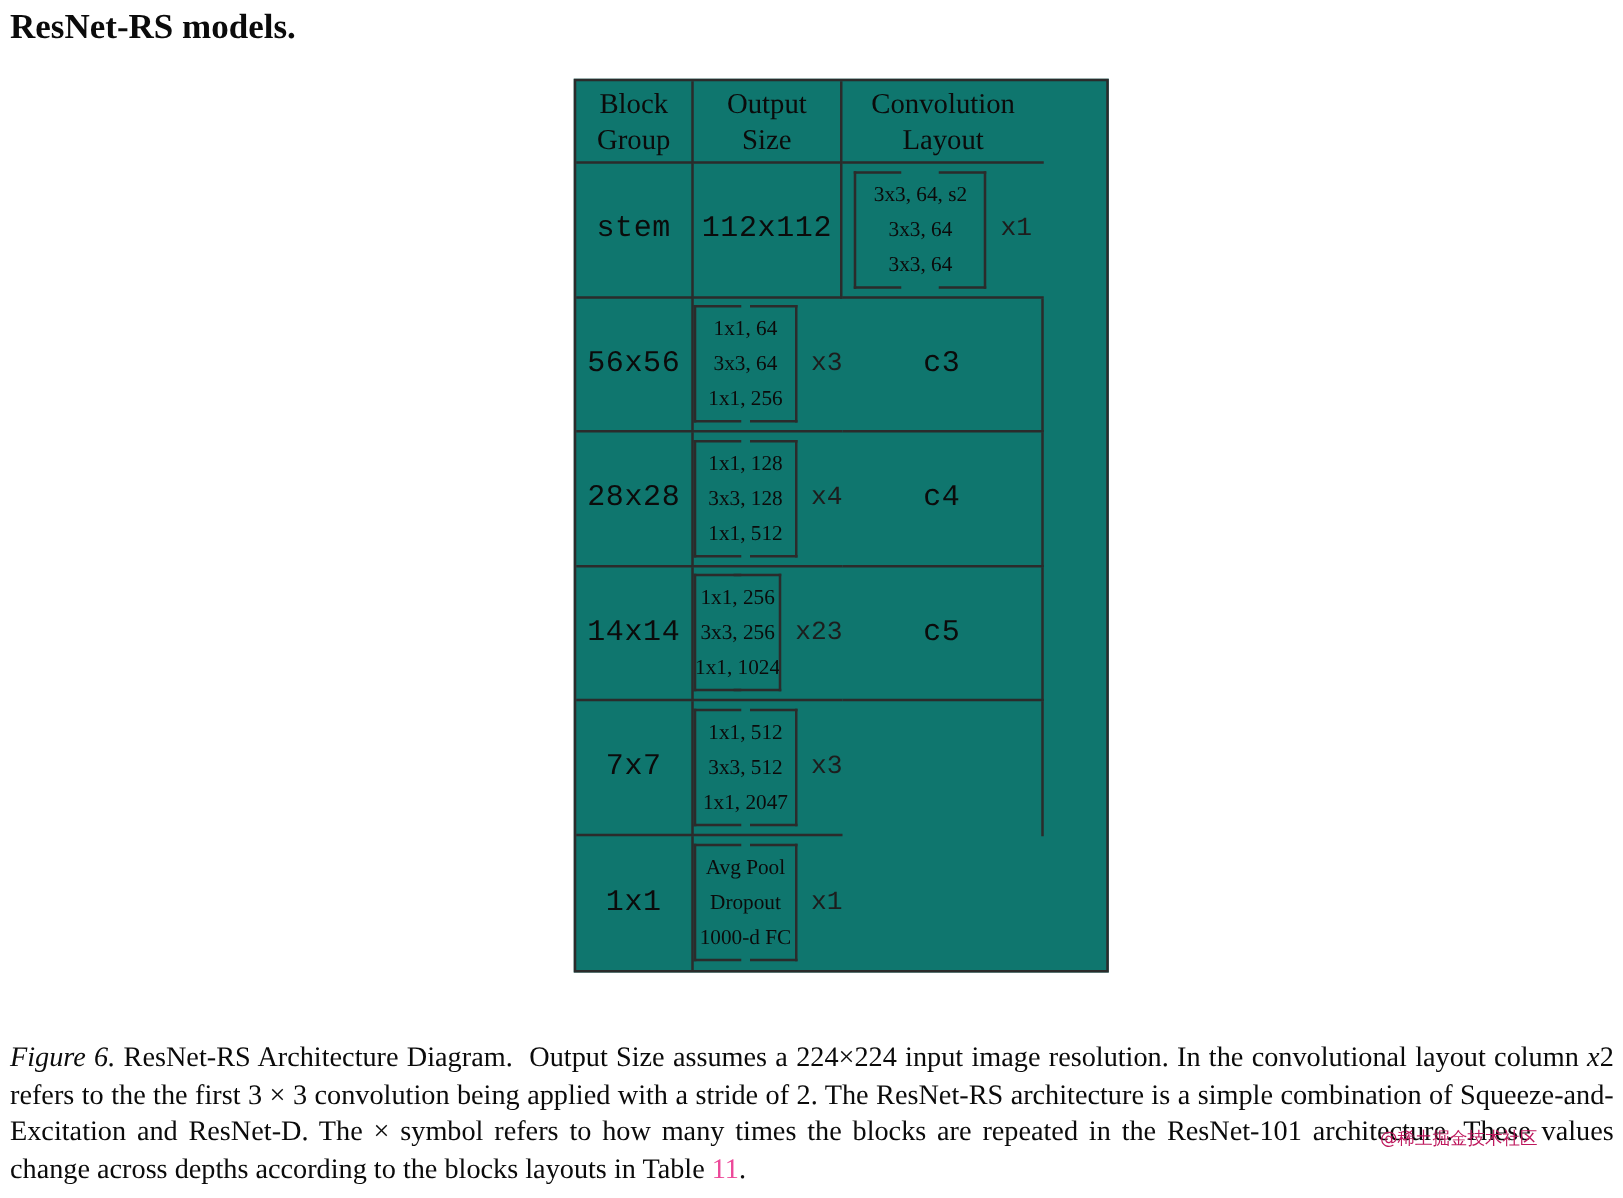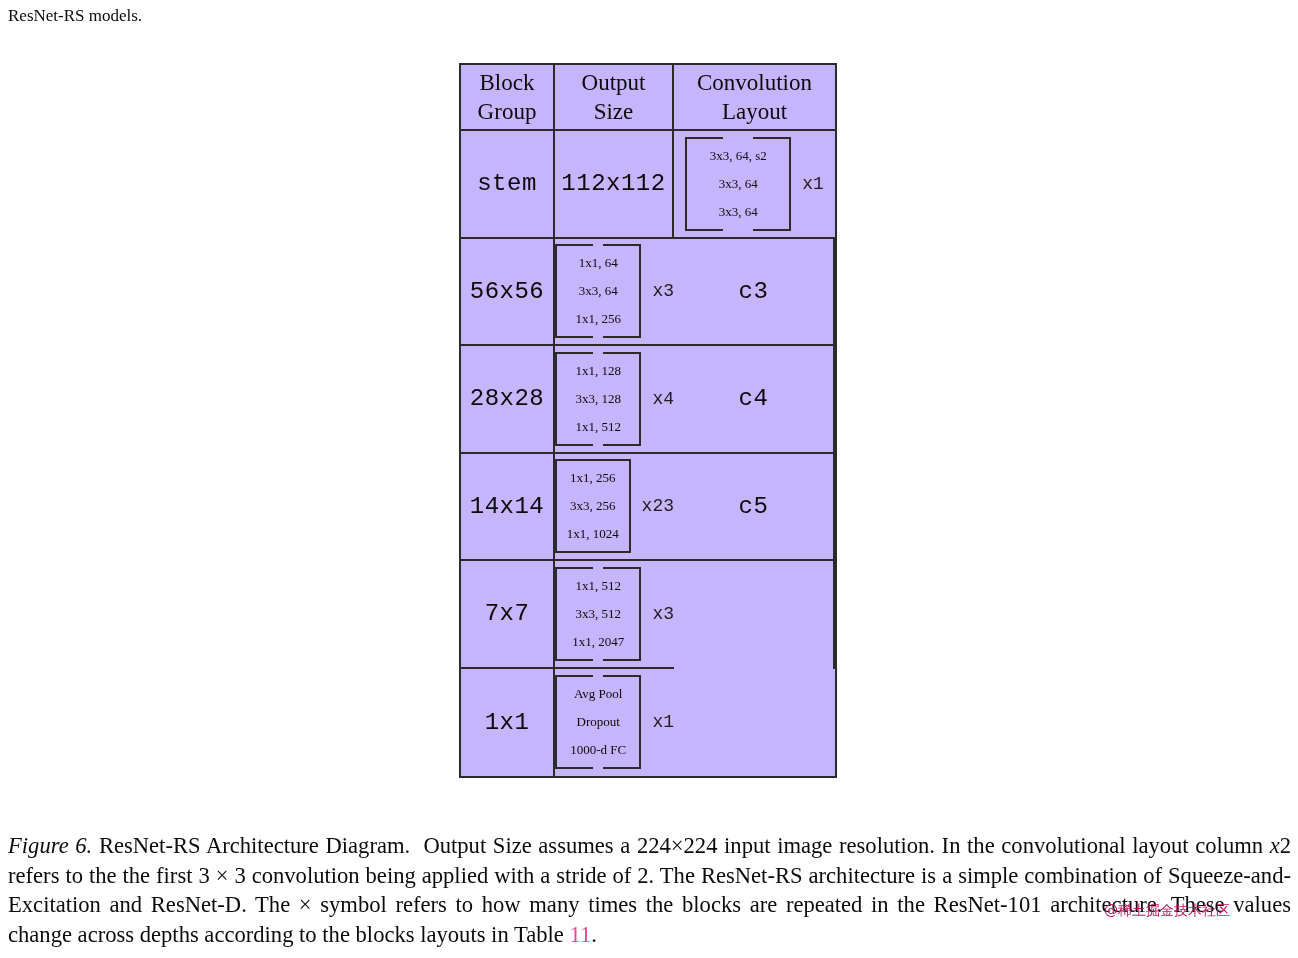--- a/index.html
+++ b/index.html
@@ -2,51 +2,51 @@
 <html><head>
 <meta charset="utf-8">
 <style>
   html,body { margin:0; padding:0; }
   body {
     width:1298px; height:958px; position:relative; overflow:hidden;
     background:#ffffff; color:#0b0b0b;
     font-family:"Liberation Serif", serif;
   }
 
-  .doc-title { position:absolute; left:8px; top:6px; font-size:17px; }
+  .doc-title { position:absolute; left:8px; top:6px; font-size:28px;font-weight:bold; }
 
   
   .arch-table {
-    position:absolute; left:459px; top:63px; width:378px; height:715px;
+    position:absolute; left:459px; top:63px; width:428px; height:715px;
     box-sizing:border-box; border:2px solid #2b2b2b;
     display:grid;
     grid-template-columns:94px 119px 161px;
     grid-template-rows:66px repeat(6, 1fr);
-    background:#c4b5fd;
+    background:#0f766e;
   }
   .cell {
     box-sizing:border-box;
     border-right:2px solid #2b2b2b; border-bottom:2px solid #2b2b2b;
     display:flex; align-items:center; justify-content:center;
   }
   .cell.last-col { border-right:none; }
   .cell.last-row { border-bottom:none; }
   .th { flex-direction:column; font-size:23px; line-height:29px; text-align:center; }
   .mono { font-family:"Liberation Mono", monospace; font-size:24px; letter-spacing:0.5px;text-align:right; }
 
   .conv-cell { gap:11px; }
   .matrix {
     position:relative; width:106px; height:94px;
     display:flex; flex-direction:column; justify-content:center; align-items:center;
   }
   .bracket { position:absolute; top:0; bottom:0; width:38px; box-sizing:border-box; }
   .bracket.left  { left:0;  border:2px solid #2b2b2b; border-right:none; }
   .bracket.right { right:0; border:2px solid #2b2b2b; border-left:none; }
-  .mline { font-size:13px; line-height:28px; white-space:nowrap; }
-  .mult { font-family:"Liberation Mono", monospace; font-size:18px; color:#1d1d1d; }
+  .mline { font-size:17px; line-height:28px; white-space:nowrap; }
+  .mult { font-family:"Liberation Mono", monospace; font-size:21px; color:#1d1d1d; }
 
   
   .caption {
     position:absolute; left:8px; top:831px; width:1283px;
     font-size:22.6px; line-height:29.6px; text-align:justify;
   }
   .cap-fig { font-style:italic; }
   .cap-bold { font-weight:normal; }
   .math-x { font-style:italic; }
   .table-link { color:#ec4899; }

